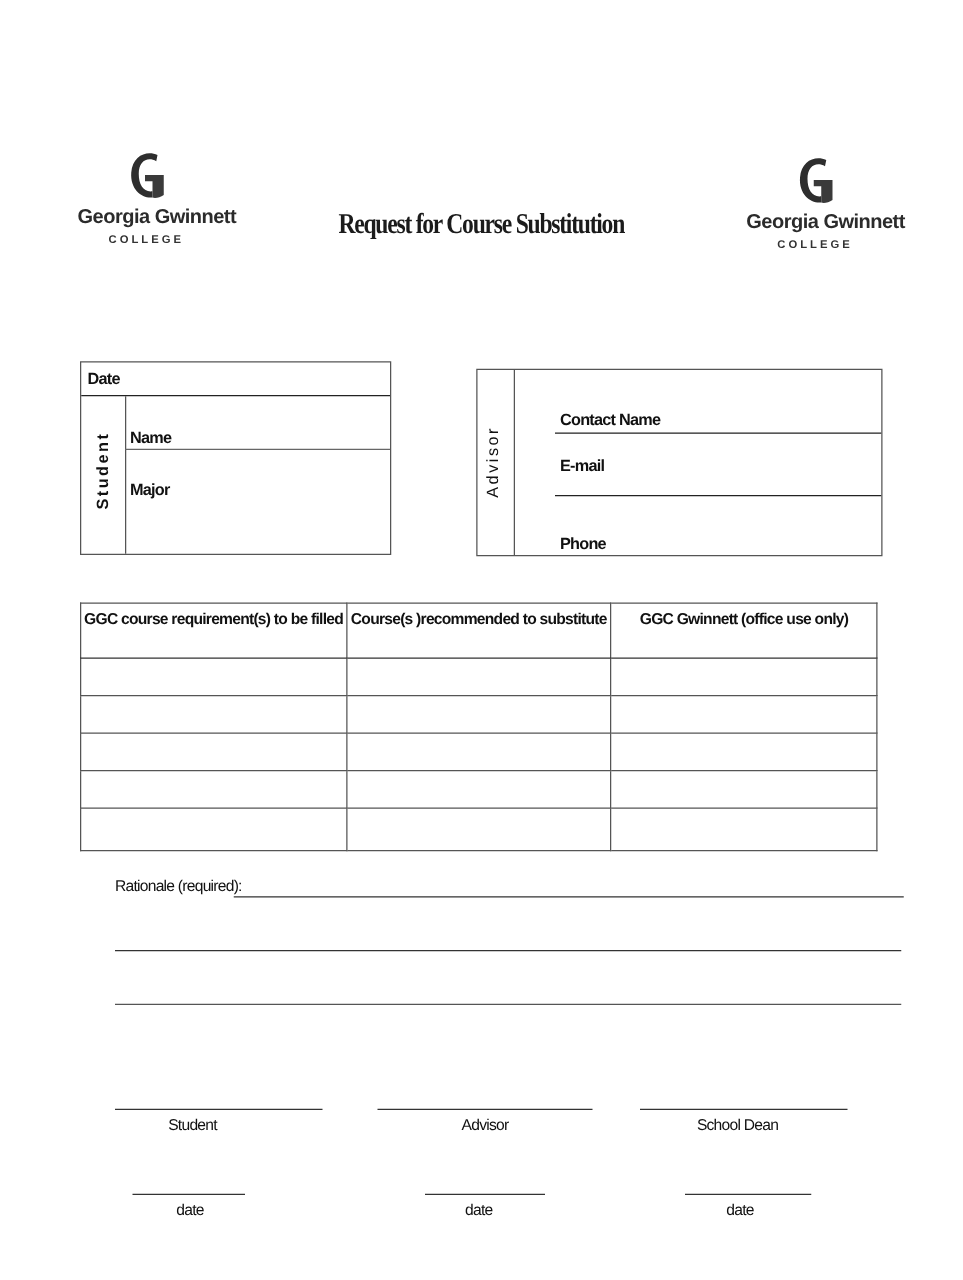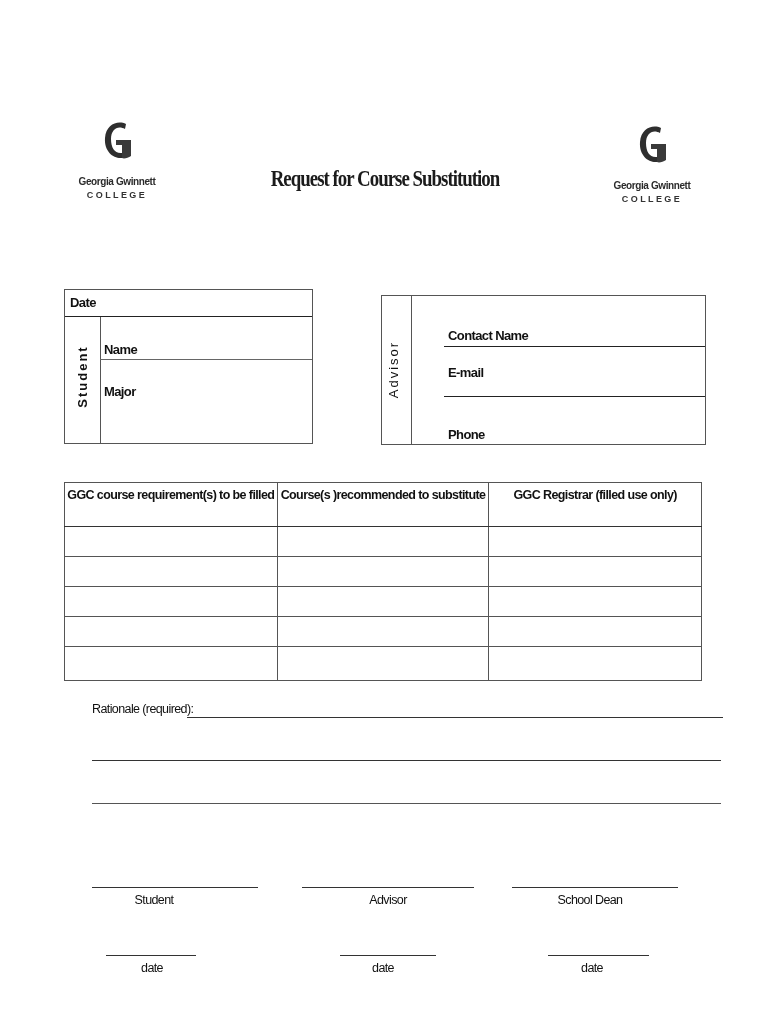--- a/index.html
+++ b/index.html
@@ -3,21 +3,21 @@
 <meta charset="utf-8">
 <style>
   html, body { margin:0; padding:0; background:#ffffff; }
   body { width:770px; height:1024px; position:relative; overflow:hidden;
          font-family:"Liberation Sans", "DejaVu Sans", sans-serif; color:#111; }
   .cond { font-family:"Liberation Sans Narrow","Liberation Sans", sans-serif; letter-spacing:-0.6px; }
 
   
   .logo { position:absolute; width:110px; text-align:center; }
   .logo svg { display:block; margin:0 auto; }
-  .logo .name { font-size:10px; font-weight:bold; color:#2b2b2b; letter-spacing:-0.4px; margin-top:16px; white-space:nowrap; }
+  .logo .name { font-size:16px; font-weight:bold; color:#2b2b2b; letter-spacing:-0.4px; margin-top:5px; white-space:nowrap; }
   .logo .college { font-size:9px; letter-spacing:2.4px; color:#333; margin-top:3px; font-weight:bold; }
 
   .title { position:absolute; left:230px; top:166px; width:310px; text-align:center;
            font-family:"Liberation Serif","DejaVu Serif", serif; font-weight:bold; font-size:23px;
            color:#1b1b1b; letter-spacing:-1.2px; transform:scaleX(0.82); transform-origin:center; white-space:nowrap; }
 
   
   .student-box { position:absolute; left:64px; top:289px; width:249px; height:155px; border:1px solid #555; box-sizing:border-box; }
   .student-box .date-row { height:27px; border-bottom:1.5px solid #222; box-sizing:border-box; font-size:13px; font-weight:bold; padding:5px 0 0 5px; }
   .side-label { position:absolute; font-weight:bold; font-size:13px; letter-spacing:2px; transform:rotate(-90deg); white-space:nowrap; }
@@ -102,21 +102,21 @@
 <table class="courses">
   <colgroup>
       <col style="width:213px">
       <col style="width:212px">
       <col style="width:213px">
     </colgroup>
   <tbody>
       <tr class="hdr">
     <th class="cond">GGC course requirement(s) to be filled</th>
     <th class="cond">Course(s )recommended to substitute</th>
-    <th class="cond">GGC Registrar (filled use only)</th>
+    <th class="cond">GGC Gwinnett (office use only)</th>
   </tr>
   <tr>
         <td></td>
         <td></td>
         <td></td>
       </tr>
   <tr>
         <td></td>
         <td></td>
         <td></td>

